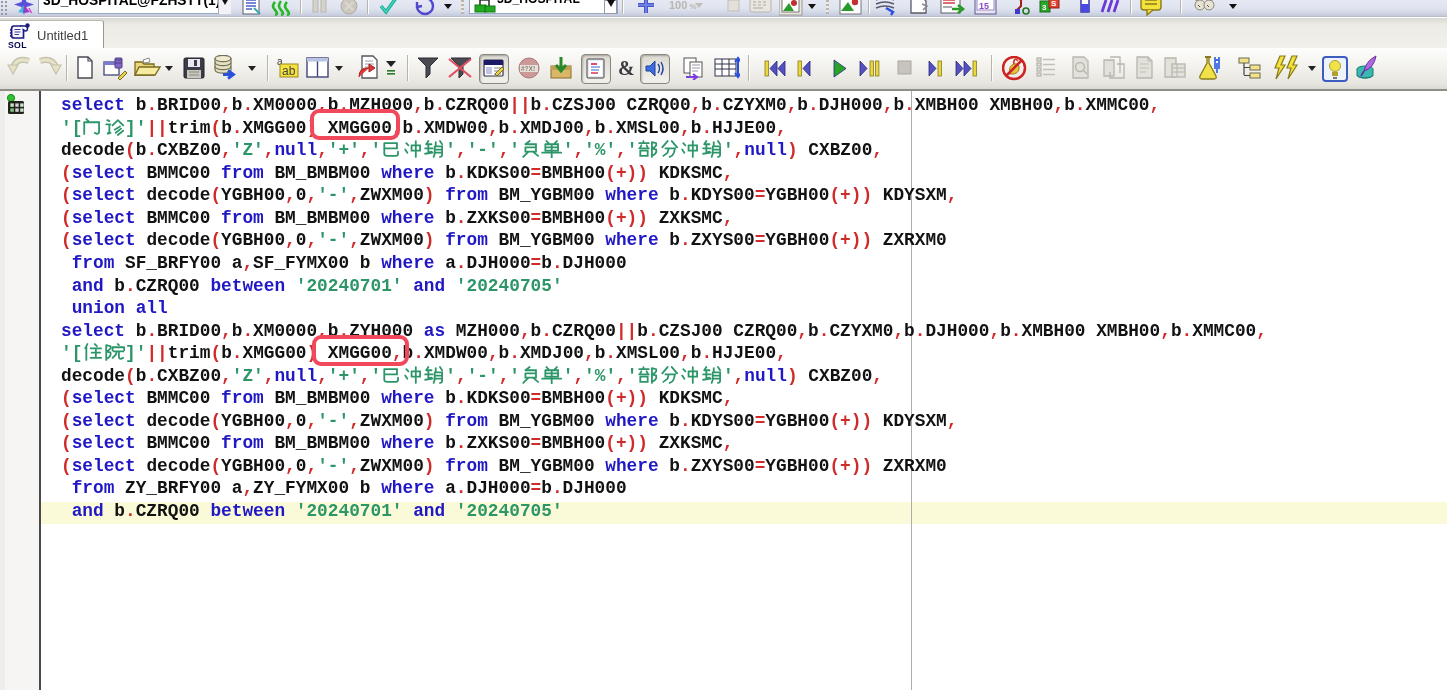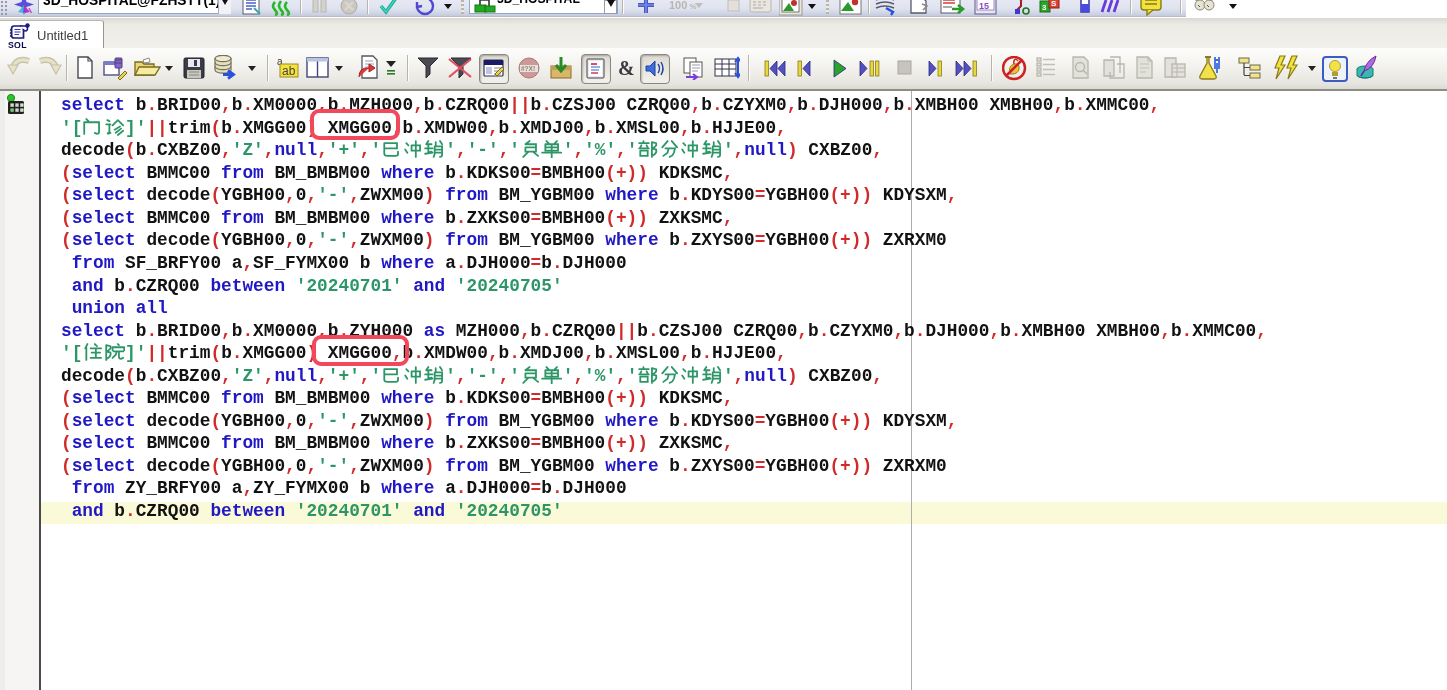--- a/index.html
+++ b/index.html
@@ -1,16 +1,16 @@
 <!DOCTYPE html>
 <html><head><meta charset="utf-8"><style>
 * { margin:0; padding:0; box-sizing:border-box; }
 html,body { width:1447px; height:690px; overflow:hidden; background:#fff;
   font-family:"Liberation Sans",sans-serif; }
-#row1 { position:absolute; left:0; top:0; width:1186px; height:17px;
+#row1 { position:absolute; left:0; top:0; width:1447px; height:17px;
   background:linear-gradient(180deg,#e6e9f4 0%,#dfe3ef 55%,#ccd1e2 90%,#c3c8da 100%);
   border-bottom:1px solid #b9bcc7; }
 .combo { position:absolute; top:-10px; height:24px; background:#fff; border:1px solid #93a8c2; }
 #tabs { position:absolute; left:0; top:18px; width:1447px; height:30px;
   background:linear-gradient(180deg,#d9d8d3 0%,#ecebe6 22%,#f1f0eb 100%);text-align:center; }
 #tab1 { position:absolute; left:0; top:2px; width:104px; height:28px; background:#fff;
   border-right:1px solid #98978f; border-top:1px solid #b8b7b0; border-radius:0 3px 0 0; }
 #tabtxt { position:absolute; left:37px; top:7px; font:13px "Liberation Sans",sans-serif; color:#404040; }
 #row3 { position:absolute; left:0; top:48px; width:1447px; height:43px;
   background:linear-gradient(180deg,#fdfdfc 0%,#f3f2ee 45%,#e7e6e0 85%,#dbdad4 100%);

